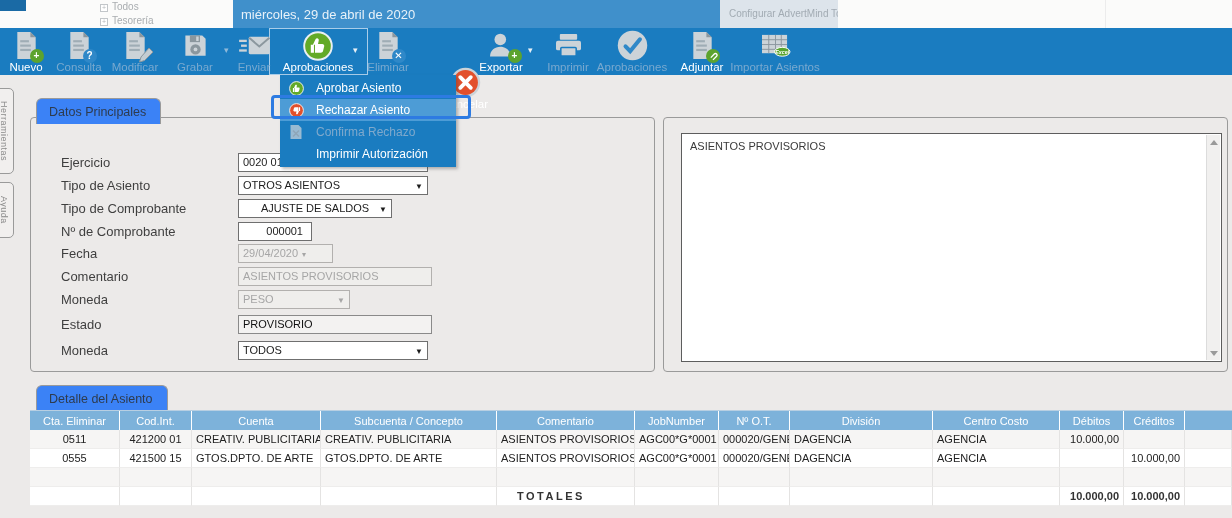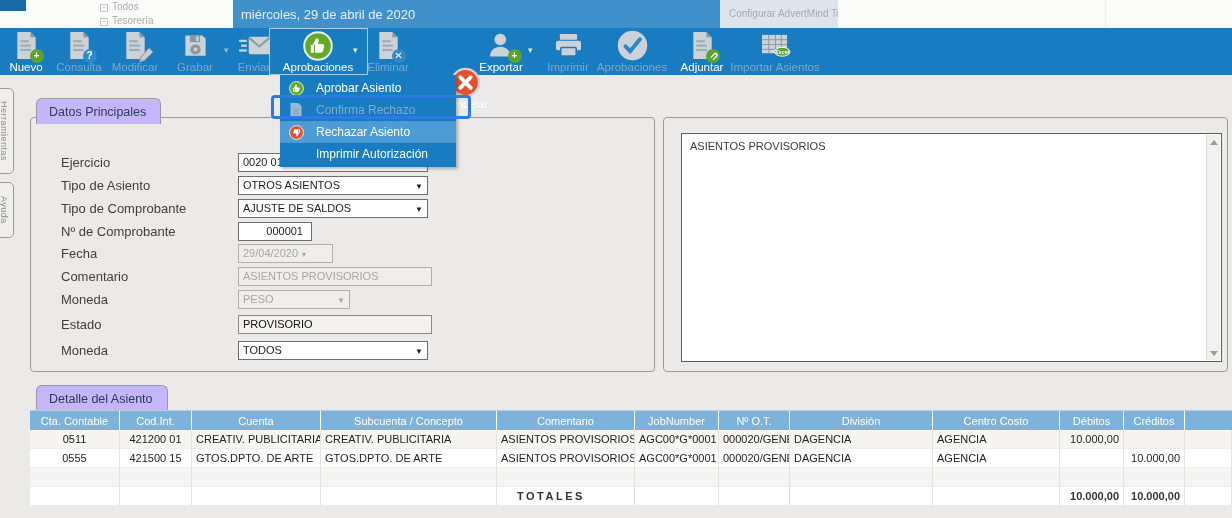--- a/index.html
+++ b/index.html
@@ -42,21 +42,21 @@
   .mitem.disabled .mlbl{color:#7fa9cc;}
   #annotation-box{position:absolute;left:271px;top:95px;width:200px;height:24px;border:3px solid #2d7be2;
                   border-radius:4px;z-index:60;pointer-events:none;}
 
   
   .vtab{position:absolute;left:-7px;width:21px;background:#f1efee;border:1px solid #9a9a9a;border-radius:5px;
         display:flex;align-items:center;justify-content:center;}
   .vtab .vlbl{writing-mode:vertical-rl;font-size:9px;color:#8a8a8a;letter-spacing:.5px;white-space:nowrap;}
 
   
-  .grouptab{position:absolute;height:26px;background:#c4b5fd;border:1px solid #9a9a9a;border-bottom:none;
+  .grouptab{position:absolute;height:26px;background:#3b82f6;border:1px solid #9a9a9a;border-bottom:none;
             border-radius:6px 6px 0 0;z-index:5;display:flex;align-items:center;padding:4px 14px 3px 12px;}
   .grouptab .gt-lbl{font-size:12.5px;color:#2e3b4e;white-space:nowrap;}
   .groupbox{position:absolute;border:1px solid #9a9a9a;border-radius:4px;background:#eceae9;}
 
   
   .frow{position:absolute;height:19px;}
   .flabel{position:absolute;left:30px;top:0;font-size:13px;color:#3f3f3f;white-space:nowrap;line-height:19px;}
   .fctrl{position:absolute;left:207px;top:0;height:19px;font-size:11px;line-height:17px;background:#fff;
          border:1px solid #6f6f6f;color:#1c1c1c;padding:0 4px;white-space:nowrap;overflow:hidden;}
   .fctrl.right{text-align:right;padding-right:8px;}
@@ -291,21 +291,21 @@
   <div class="frow" style="top: 35px; left: 0px; width: 620px;">
         <span class="flabel">Ejercicio</span>
         <div class="fctrl" style="width: 190px;"><span>0020 01/0</span></div>
       </div>
       <div class="frow" style="top: 58px; left: 0px; width: 620px;">
         <span class="flabel">Tipo de Asiento</span>
         <div class="fctrl combo" style="width: 190px;"><span>OTROS ASIENTOS</span><span class="arr">▼</span></div>
       </div>
       <div class="frow" style="top: 81px; left: 0px; width: 620px;">
         <span class="flabel">Tipo de Comprobante</span>
-        <div class="fctrl combo" style="width: 190px;"><span>AJUSTE DE SALDOS</span><span class="arr">▼</span></div>
+        <div class="fctrl combo" style="width: 154px; text-align: center;"><span>AJUSTE DE SALDOS</span><span class="arr">▼</span></div>
       </div>
       <div class="frow" style="top: 104px; left: 0px; width: 620px;">
         <span class="flabel">Nº de Comprobante</span>
         <div class="fctrl right" style="width: 74px;"><span>000001</span></div>
       </div>
       <div class="frow" style="top: 126px; left: 0px; width: 620px;">
         <span class="flabel">Fecha</span>
         <div class="fctrl inline-arr disabled" style="width: 95px;"><span>29/04/2020</span><span class="arr-in">▾</span></div>
       </div>
       <div class="frow" style="top: 149px; left: 0px; width: 620px;">
@@ -337,21 +337,21 @@
           <span class="tri-dn"></span>
         </div>
     </div>
   </div>
 
   <div class="grouptab" style="left:36px;top:385px;height:25px;">
     <span class="gt-lbl">Detalle del Asiento</span>
   </div>
   <div id="detalle-table">
     <div class="dt-head">
-        <div class="th" style="width: 90px;">Cta. Contable</div>
+        <div class="th" style="width: 90px;">Cta. Eliminar</div>
         <div class="th" style="width: 72px;">Cod.Int.</div>
         <div class="th" style="width: 129px;">Cuenta</div>
         <div class="th" style="width: 176px;">Subcuenta / Concepto</div>
         <div class="th" style="width: 138px;">Comentario</div>
         <div class="th" style="width: 84px;">JobNumber</div>
         <div class="th" style="width: 71px;">Nº O.T.</div>
         <div class="th" style="width: 143px;">División</div>
         <div class="th" style="width: 127px;">Centro Costo</div>
         <div class="th" style="width: 64px;">Débitos</div>
         <div class="th" style="width: 61px;">Créditos</div>
@@ -419,38 +419,38 @@
   <div id="approvals-menu">
       <div class="mitem">
         <span class="mic">
           <svg width="15" height="15" viewBox="0 0 20 20">
             <circle cx="10" cy="10" r="9.2" fill="#63aa28" stroke="#e9eff3" stroke-width="1.3"></circle>
             <path d="M5.2 9.2h2.1v5.3H5.2z M8 14.5h3.9c.7 0 1.3-.45 1.45-1.1l.8-3.2c.2-.85-.4-1.6-1.3-1.6H10l.5-2.3c.15-.75-.35-1.45-1.1-1.45-.4 0-.75.2-.95.55L6.6 9.2H8z" fill="#fff"></path>
           </svg>
         </span>
         <span class="mlbl">Aprobar Asiento</span>
       </div>
+      <div class="mitem highlighted">
+        <span class="mic">
+          <svg width="15" height="15" viewBox="0 0 20 20">
+            <circle cx="10" cy="10" r="9.2" fill="#e2502c" stroke="#e9eff3" stroke-width="1.3"></circle>
+            <path d="M5.2 9.2h2.1v5.3H5.2z M8 14.5h3.9c.7 0 1.3-.45 1.45-1.1l.8-3.2c.2-.85-.4-1.6-1.3-1.6H10l.5-2.3c.15-.75-.35-1.45-1.1-1.45-.4 0-.75.2-.95.55L6.6 9.2H8z" fill="#fff" transform="rotate(180 10 10)"></path>
+          </svg>
+        </span>
+        <span class="mlbl">Rechazar Asiento</span>
+      </div>
       <div class="mitem disabled">
         <span class="mic">
           <svg width="14" height="16" viewBox="0 0 14 16">
             <path d="M1.5 1h8l3 3v11h-11z" fill="#b9c9d6" opacity=".8"></path>
             <path d="M4 6.5l6 6M10 6.5l-6 6" stroke="#8fa6b8" stroke-width="1.5"></path>
           </svg>
         </span>
         <span class="mlbl">Confirma Rechazo</span>
       </div>
-      <div class="mitem highlighted">
-        <span class="mic">
-          <svg width="15" height="15" viewBox="0 0 20 20">
-            <circle cx="10" cy="10" r="9.2" fill="#e2502c" stroke="#e9eff3" stroke-width="1.3"></circle>
-            <path d="M5.2 9.2h2.1v5.3H5.2z M8 14.5h3.9c.7 0 1.3-.45 1.45-1.1l.8-3.2c.2-.85-.4-1.6-1.3-1.6H10l.5-2.3c.15-.75-.35-1.45-1.1-1.45-.4 0-.75.2-.95.55L6.6 9.2H8z" fill="#fff" transform="rotate(180 10 10)"></path>
-          </svg>
-        </span>
-        <span class="mlbl">Rechazar Asiento</span>
-      </div>
       <div class="mitem">
         <span class="mic"></span>
         <span class="mlbl">Imprimir Autorización</span>
       </div>
     </div>
   <div id="annotation-box"></div>
 
 </div>
 
 </body></html>

